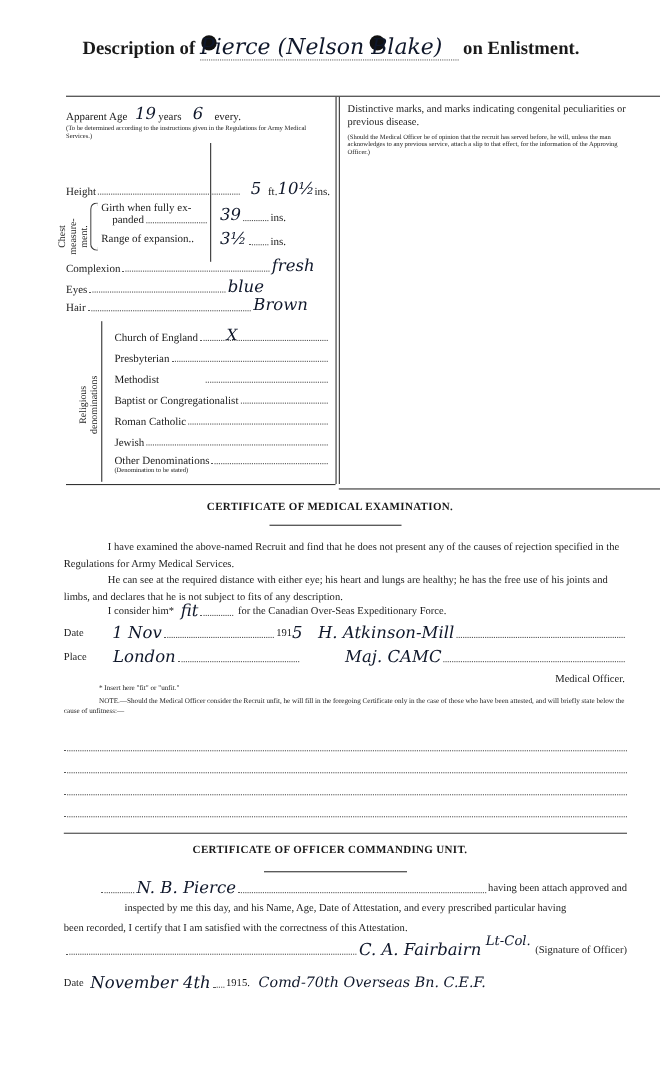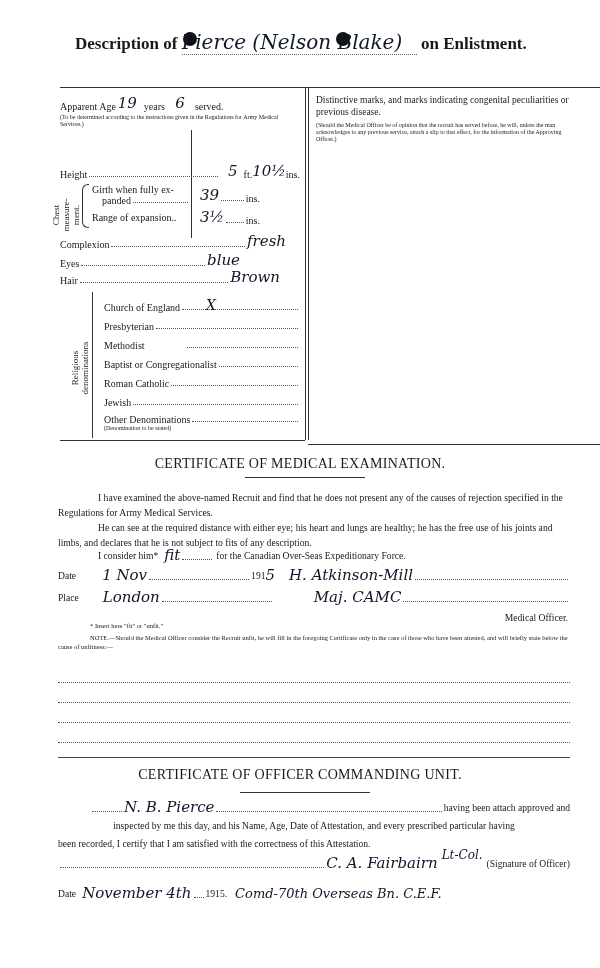--- a/index.html
+++ b/index.html
@@ -12,21 +12,21 @@
   .dots { border-bottom:1px dotted #555; }
   .title { left:75px; top:30px; font-size:17px; font-weight:bold; }
   .title .name { font-style:italic; font-weight:normal; font-size:20px; display:inline-block; min-width:235px; border-bottom:1px dotted #666; }
   .hr { height:0; border-top:1px solid #333; }
   .vline { width:0; border-left:1px solid #333; }
   .lbl { font-size:10px; white-space:nowrap; }
   .small { font-size:6px; line-height:7px; }
   .hw { font-size:15px; }
   .row { display:flex; align-items:flex-end; }
   .fill { flex:1; border-bottom:1px dotted #555; margin:0 2px 3px 2px; }
-  .cert-title { font-size:14px; font-weight:normal; letter-spacing:0.3px; }
+  .cert-title { font-size:10px; font-weight:bold; letter-spacing:0.3px; }
   .para { font-size:9.6px; line-height:15px; }
   .rot { transform:rotate(-90deg); transform-origin:center; font-size:9px; text-align:center; line-height:10px; }
   .mark { font-size:14px; }
   .punch { width:14px; height:14px; border-radius:50%; background:#111; }
 </style>
 </head>
 <body>
 
 <div class="abs punch" style="left:183px;top:32px;"></div>
 <div class="abs punch" style="left:336px;top:32px;"></div>
@@ -37,24 +37,24 @@
   <span>on Enlistment.</span>
 </div>
 
 <div class="abs hr" style="left:60px;top:87px;width:540px;"></div>
 <div class="abs vline" style="left:305px;top:88px;height:352px;"></div>
 <div class="abs vline" style="left:308px;top:88px;height:352px;"></div>
 
 <div class="abs" style="left:60px;top:94px;width:240px;">
   <div class="row lbl">
     <span>Apparent Age</span>
-    <span class="fill" style="flex:0 0 24px;text-align:left;border:none;margin-bottom:0;"><span class="hand hw">19</span></span>
+    <span class="fill" style="flex:0 0 24px;text-align:right;border:none;margin-bottom:0;"><span class="hand hw">19</span></span>
     <span>years</span>
     <span style="flex:0 0 30px;text-align:center;"><span class="hand hw">6</span></span>
-    <span>served.</span>
+    <span>every.</span>
   </div>
   <div class="small" style="margin-top:2px;">(To be determined according to the instructions given in the Regulations for Army Medical Services.)</div>
 </div>
 
 <div class="abs vline" style="left:191px;top:130px;height:108px;"></div>
 
 <div class="abs row lbl" style="left:60px;top:162px;width:240px;">
   <span>Height</span>
   <span class="fill"></span>
   <span class="hand hw" style="margin-left:8px;">5</span>

